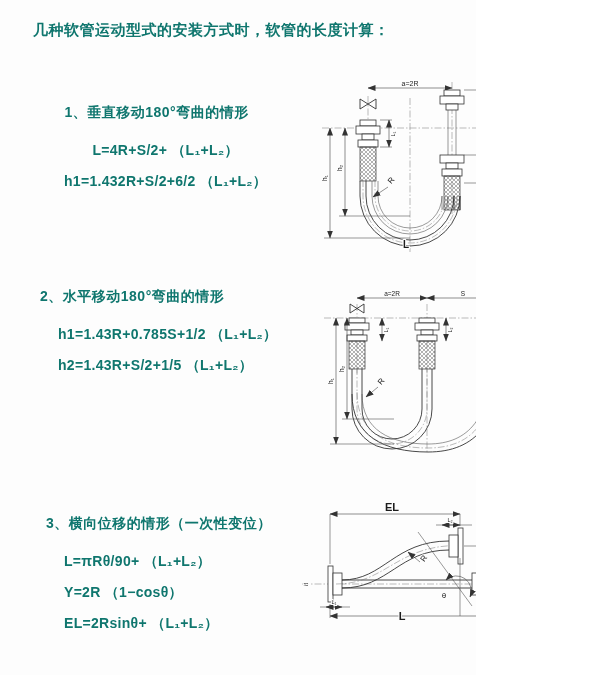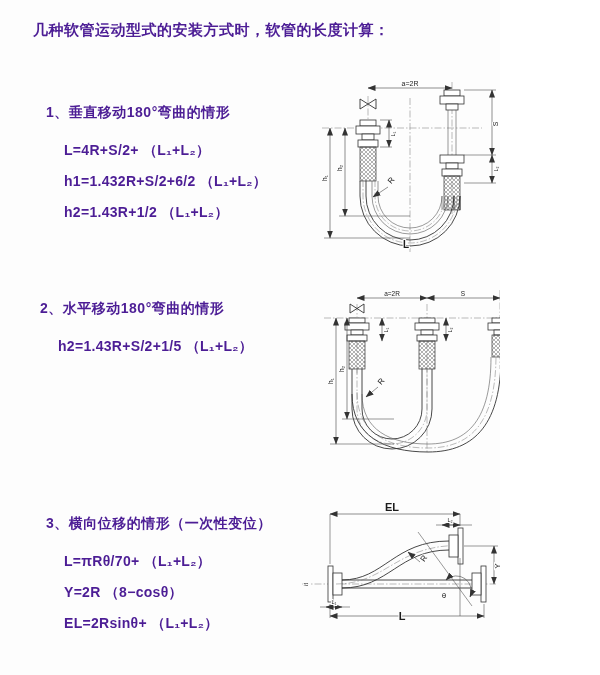--- a/index.html
+++ b/index.html
@@ -1,17 +1,17 @@
 <!DOCTYPE html>
 <html><head>
 <meta charset="utf-8">
 <style>
   html,body{margin:0;padding:0;background:#ffffff;}
   #page{position:relative;width:476px;height:675px;background:#fdfdfd;overflow:hidden;
-        font-family:"Liberation Sans","DejaVu Sans",sans-serif;color:#4c1d95;padding-left:24px;}
+        font-family:"Liberation Sans","DejaVu Sans",sans-serif;color:#0f766e;}
   .doc-title{position:absolute;left:33px;top:21px;font-size:15px;font-weight:700;letter-spacing:0.5px;}
   .section-text{position:absolute;}
   .sec-heading{font-size:14px;font-weight:700;letter-spacing:0.5px;margin:0 0 13px 0;}
   .formula{font-size:14px;font-weight:700;letter-spacing:0.3px;height:31px;line-height:31px;padding-left:18px;white-space:nowrap;}
   svg{position:absolute;overflow:visible;}
   .thin{stroke:#555;stroke-width:0.6;fill:none;}
   .med{stroke:#333;stroke-width:0.9;fill:none;}
   .dim{stroke:#444;stroke-width:0.6;fill:none;}
   .cl{stroke:#777;stroke-width:0.5;stroke-dasharray:7 2 1.5 2;fill:none;}
   .fit{fill:#fff;stroke:#333;stroke-width:0.8;}
@@ -19,25 +19,24 @@
   .lbl{font-family:"Liberation Sans","DejaVu Sans",sans-serif;fill:#1c1c1c;
        paint-order:stroke;stroke:#fdfdfd;stroke-width:2px;}
 </style>
 </head>
 <body>
 
 <div id="page">
 
   <div class="doc-title">几种软管运动型式的安装方式时，软管的长度计算：</div>
 
-  <div class="section-text" style="left:46px;top:104px;">
+  <div class="section-text" style="left:46px;top:104px;text-align:center;">
     <div class="sec-heading">1、垂直移动180°弯曲的情形</div>
     <div class="formula">L=4R+S/2+ （L₁+L₂）</div>
     <div class="formula">h1=1.432R+S/2+6/2 （L₁+L₂）</div>
-    <div class="formula">h2=1.43R+1/2 （L₁+L₂）</div>
   </div>
 
   <svg style="left:306px;top:76px;" width="256" height="180" viewBox="0 0 256 180">
     <defs>
       <pattern id="braid" width="4" height="4" patternUnits="userSpaceOnUse">
         <path d="M0,4 L4,0 M0,0 L4,4" stroke="#666" stroke-width="0.5" fill="none"></path>
       </pattern>
       <marker id="arr" viewBox="0 0 8 6" markerWidth="8" markerHeight="6" refX="7.5" refY="3" orient="auto-start-reverse" markerUnits="userSpaceOnUse">
         <path d="M0,0 L8,3 L0,6 Z" fill="#333"></path>
       </marker>
@@ -123,22 +122,23 @@
     </g>
 
     <g>
       <line class="dim" x1="82" y1="111" x2="67" y2="121" marker-end="url(#arr)"></line>
       <text class="lbl" x="87" y="106" font-size="8" text-anchor="middle" transform="rotate(-50 87 106)">R</text>
     </g>
 
     <text class="lbl" x="100" y="172" font-size="10" font-weight="bold" text-anchor="middle">L</text>
   </svg>
 
-  <div class="section-text" style="left:40px;top:300px;">
+  <div class="section-text" style="left:40px;top:288px;">
     <div class="sec-heading">2、水平移动180°弯曲的情形</div>
+    <div class="formula">h1=1.43R+0.785S+1/2 （L₁+L₂）</div>
     <div class="formula">h2=1.43R+S/2+1/5 （L₁+L₂）</div>
   </div>
 
   <svg style="left:310px;top:284px;" width="290" height="175" viewBox="0 0 290 175">
 
     <g>
       <line class="cl" x1="14" y1="34" x2="212" y2="34"></line>
       <line class="cl" x1="47" y1="20" x2="47" y2="90"></line>
       <line class="cl" x1="117" y1="20" x2="117" y2="170"></line>
       <line class="cl" x1="190" y1="6" x2="190" y2="85"></line>
@@ -211,22 +211,22 @@
     </g>
 
     <g>
       <line class="dim" x1="68" y1="103" x2="56" y2="113" marker-end="url(#arr)"></line>
       <text class="lbl" x="73" y="99" font-size="8" text-anchor="middle" transform="rotate(-50 73 99)">R</text>
     </g>
   </svg>
 
   <div class="section-text" style="left:46px;top:515px;">
     <div class="sec-heading">3、横向位移的情形（一次性变位）</div>
-    <div class="formula">L=πRθ/70+ （L₁+L₂）</div>
-    <div class="formula">Y=2R （8−cosθ）</div>
+    <div class="formula">L=πRθ/90+ （L₁+L₂）</div>
+    <div class="formula">Y=2R （1−cosθ）</div>
     <div class="formula">EL=2Rsinθ+ （L₁+L₂）</div>
   </div>
 
   <svg style="left:296px;top:500px;" width="304" height="148" viewBox="0 0 304 148">
 
     <g>
       <line class="cl" x1="6" y1="84" x2="200" y2="84"></line>
       <text class="lbl" x="10" y="87" font-size="8" text-anchor="middle">≈</text>
     </g>
 

